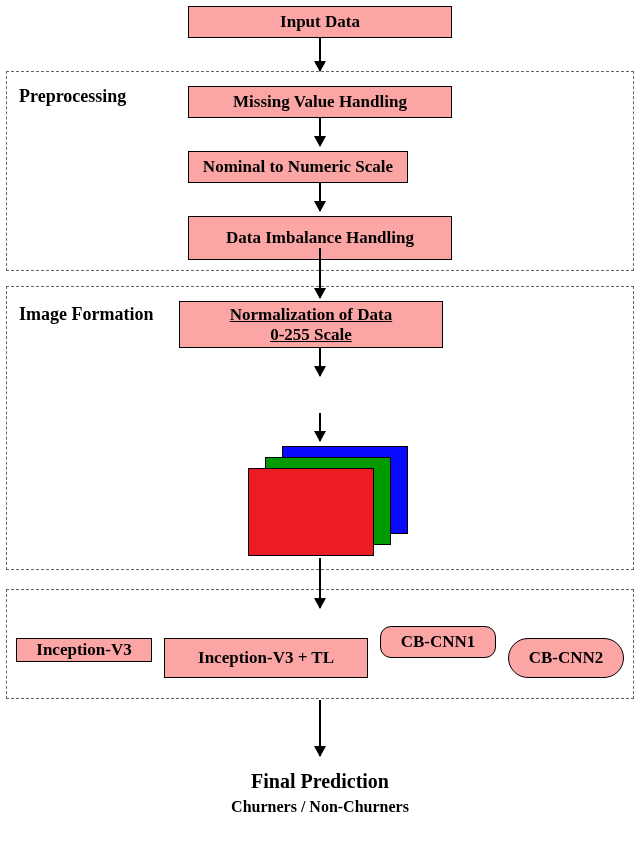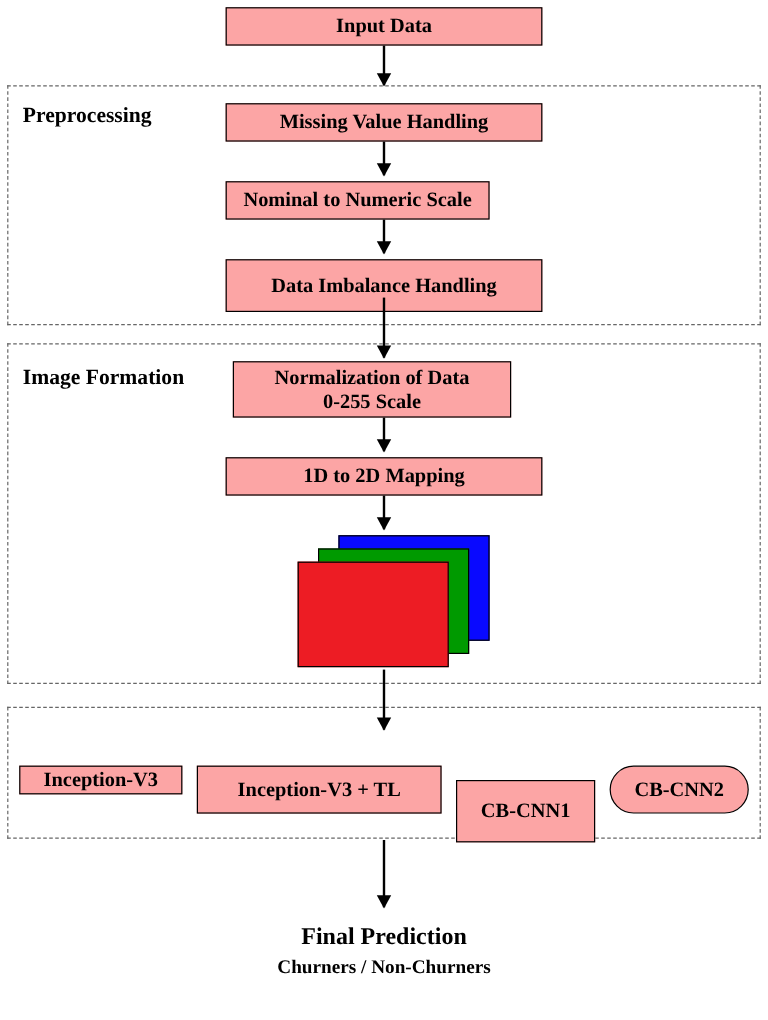--- a/index.html
+++ b/index.html
@@ -95,39 +95,38 @@
   <div class="box" style="left:182px; top:145px; width:220px; height:32px;">Nominal to Numeric Scale</div>
   <div class="arrow" style="left:313px; top:177px; height:28px;"></div>
 
   <div class="box" style="left:182px; top:210px; width:264px; height:44px;">Data Imbalance Handling</div>
 
   <div class="arrow" style="left:313px; top:242px; height:50px;"></div>
 
   <div class="dashed-sec" style="top:280px; height:284px;"></div>
   <div class="section-label" style="left:13px; top:298px;">Image Formation</div>
 
-  <div class="box" style="left:188px; top:295px; width:232px; height:47px; white-space:pre-line;">Normalization of Data
+  <div class="box" style="left:173px; top:295px; width:264px; height:47px; white-space:pre-line;text-decoration:underline;">Normalization of Data
 0-255 Scale</div>
   <div class="arrow" style="left:313px; top:342px; height:28px;"></div>
 
-  <div class="box" style="left:182px; top:375px; width:264px; height:32px;">1D to 2D Mapping</div>
   <div class="arrow" style="left:313px; top:407px; height:28px;"></div>
 
   <div class="img-stack" style="left:242px; top:440px; width:160px; height:110px;">
     <div class="img-layer" style="left: 34px; top: 0px; width: 126px; height: 88px; background: rgb(9, 9, 255);"></div>
     <div class="img-layer" style="left: 17px; top: 11px; width: 126px; height: 88px; background: rgb(0, 154, 0);"></div>
     <div class="img-layer" style="left: 0px; top: 22px; width: 126px; height: 88px; background: rgb(237, 28, 36);"></div>
   </div>
 
   <div class="arrow" style="left:313px; top:552px; height:50px;"></div>
 
   <div class="dashed-sec" style="top:583px; height:110px;"></div>
 
   <div class="box" style="left:10px;  top:632px; width:136px; height:24px;">Inception-V3</div>
   <div class="box" style="left:158px; top:632px; width:204px; height:40px;">Inception-V3 + TL</div>
-  <div class="box" style="left:374px; top:644px; width:116px; height:52px;">CB-CNN1</div>
+  <div class="box" style="left:374px; top:620px; width:116px; height:32px;border-radius:11px;">CB-CNN1</div>
   <div class="box" style="left:502px; top:632px; width:116px; height:40px;border-radius:20px;">CB-CNN2</div>
 
   <div class="arrow" style="left:313px; top:694px; height:56px;"></div>
 
   <div class="final-title" style="top:764px;">Final Prediction</div>
   <div class="final-sub" style="top:792px;">Churners / Non-Churners</div>
 </div>
 
 </body></html>

